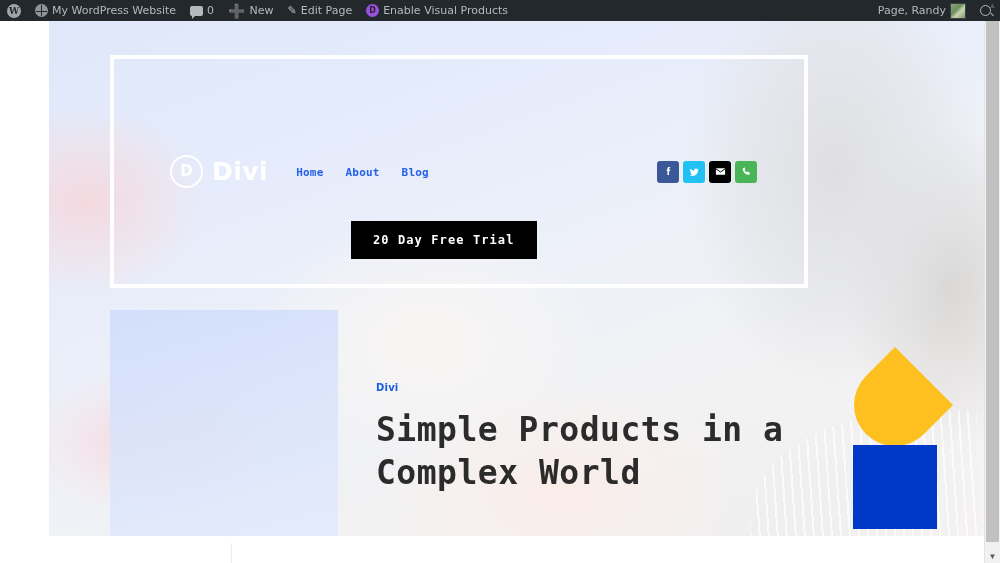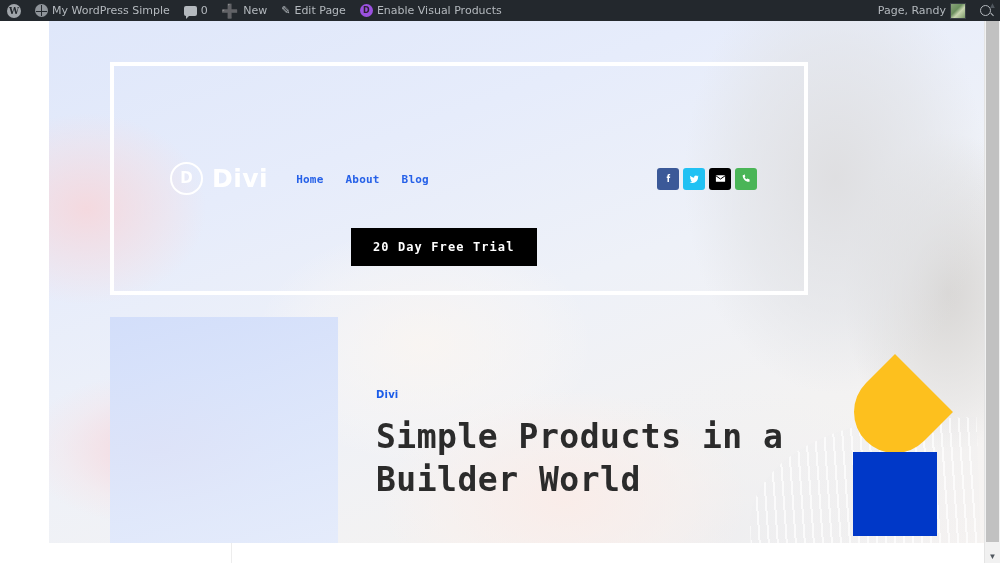--- a/index.html
+++ b/index.html
@@ -188,21 +188,21 @@
     width: 9px; height: 9px;
     color: #50575e;
     font-size: 8px;
     line-height: 9px;
     text-align: center;
   }
 
   
   #page {
     position: absolute;
-    top: 21px;
+    top: 14px;
     left: 49px;
     width: 936px;
     height: 522px;
     overflow: hidden;
     background: #eef2fb;
   }
   
   #photo-bg {
     position: absolute;
     inset: 0;
@@ -438,21 +438,21 @@
 
 <div id="wpadminbar">
   <div class="ab-group">
 
     <div class="ab-item">
       <span class="wp-logo-icon"></span>
     </div>
 
     <div class="ab-item">
       <span class="site-icon"></span>
-      <span>My WordPress Simple</span>
+      <span>My WordPress Website</span>
     </div>
 
     <div class="ab-item">
       <span class="comment-icon"></span>
       <span>0</span>
     </div>
 
     <div class="ab-item">
       <span class="plus-icon">➕</span>
       <span>New</span>
@@ -531,21 +531,21 @@
 
   <div id="content-row">
 
     <div id="left-panel"></div>
     <div id="gap"></div>
 
     <div id="right-panel">
       <div id="hero-text">
         <div id="eyebrow">Divi</div>
         <div id="hero-title">Simple Products in a
-Builder World</div>
+Complex World</div>
       </div>
     </div>
   </div>
 
   <button id="cta">20 Day Free Trial</button>
 
   <div id="yellow-shape"></div>
   <div id="blue-square"></div>
 
   <div id="page-bottom-white"></div>

